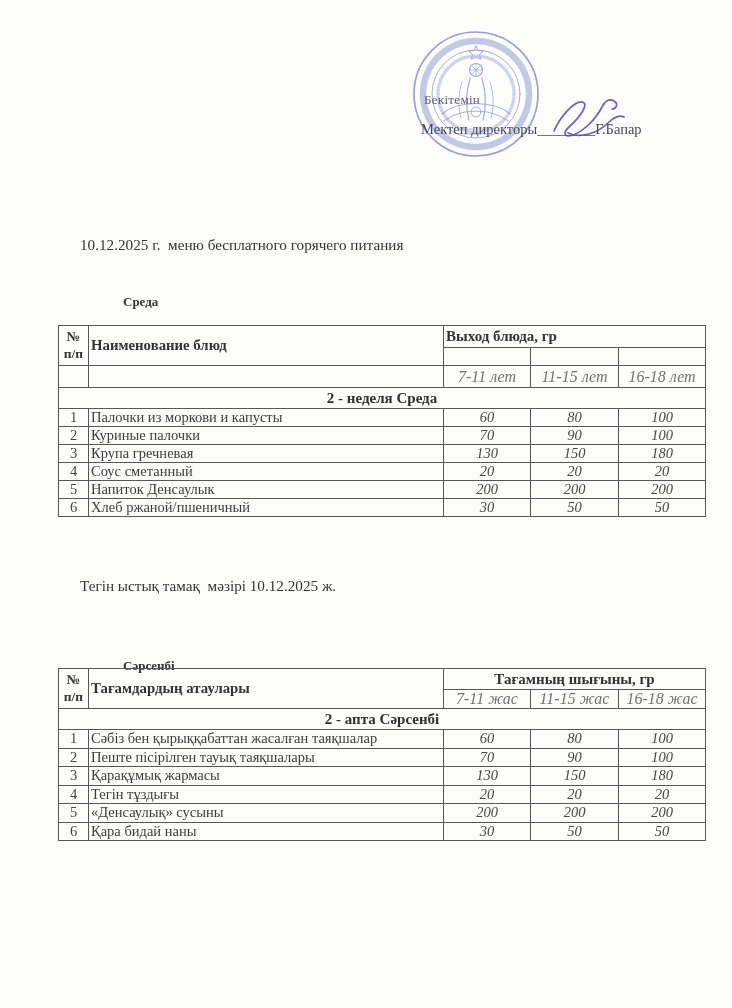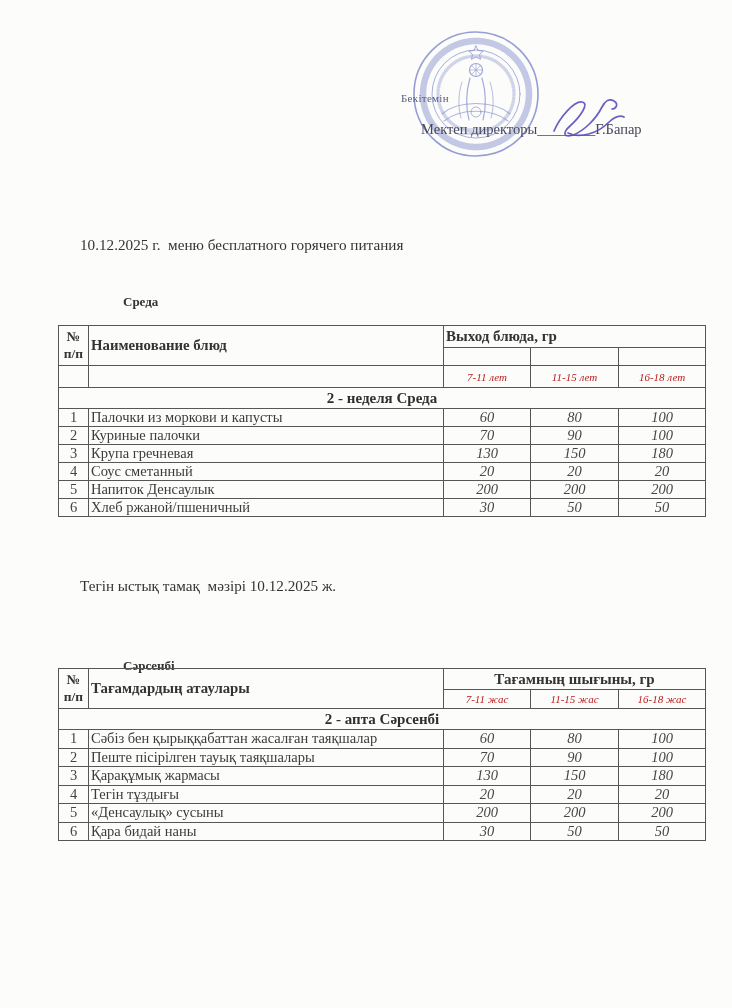--- a/index.html
+++ b/index.html
@@ -5,42 +5,42 @@
   html,body{margin:0;padding:0;}
   body{
     width:732px;height:1008px;position:relative;overflow:hidden;
     background:#fcfcfa;
     font-family:"Liberation Serif","DejaVu Serif",serif;
     color:var(--ink,#3a3a3a);
   }
   .abs{position:absolute;}
   
   .stamp{left:408px;top:26px;width:136px;height:136px;filter:blur(.3px);}
-  .approve{left:401px;top:92px;font-size:11px;color:#5a5f7d;letter-spacing:.3px;}
+  .approve{left:424px;top:92px;font-size:13px;color:#5a5f7d;letter-spacing:.3px;}
   .dirline{left:421px;top:121px;font-size:14.5px;color:#46485a;white-space:pre;}
   .dirline .uline{letter-spacing:0;}
   .sig{left:546px;top:93px;width:86px;height:52px;}
   
   .title{left:80px;top:236px;width:648px;text-align:left;font-weight:normal;
          font-size:15.2px;color:#343434;white-space:pre-wrap;}
   .title2{top:577px;}
   .daylabel{left:123px;font-weight:bold;font-size:13px;color:#333;}
   .day1{top:294px;} .day2{top:637px;margin-top:21px;}
   
   table.menu{position:absolute;left:58px;width:648px;border-collapse:collapse;
              table-layout:fixed;font-size:14.5px;color:#3c3c3c;}
   .menu1{top:325px;} .menu2{top:668px;}
   table.menu td{border:1px solid #565656;padding:0 2px;overflow:hidden;
                 white-space:nowrap;vertical-align:middle;}
   table.menu{border:1.5px solid #474747;}
   td.numh{font-weight:bold;text-align:center;font-size:13.5px;line-height:1.2;color:#333;}
   td.dishh{font-weight:bold;padding-left:9px;font-size:14.8px;color:#333;}
   td.outh{font-weight:bold;padding-left:10px;font-size:15px;color:#333;}
   td.outh.center{text-align:center;padding-left:2px;}
-  td.age{font-style:italic;text-align:center;font-size:11px;color:#b91c1c;}
+  td.age{font-style:italic;text-align:center;font-size:16px;color:#737373;}
   td.band{font-weight:bold;text-align:center;font-size:15px;color:#2f2f2f;
           border-top:2px solid #3f3f3f;border-bottom:2px solid #3f3f3f;}
   td.rnum{text-align:center;color:#444;}
   td.dish{padding-left:9px;color:#3c3c3c;}
   td.val{font-style:italic;text-align:center;color:#474747;}
   tr.ra{height:22px;} tr.rb{height:18px;} tr.rc{height:22px;}
   tr.rband{height:21px;} tr.rd{height:18px;}
   tr.ra2{height:21px;} tr.rb2{height:19px;} tr.rd2{height:18.5px;}
 </style>
 </head>

